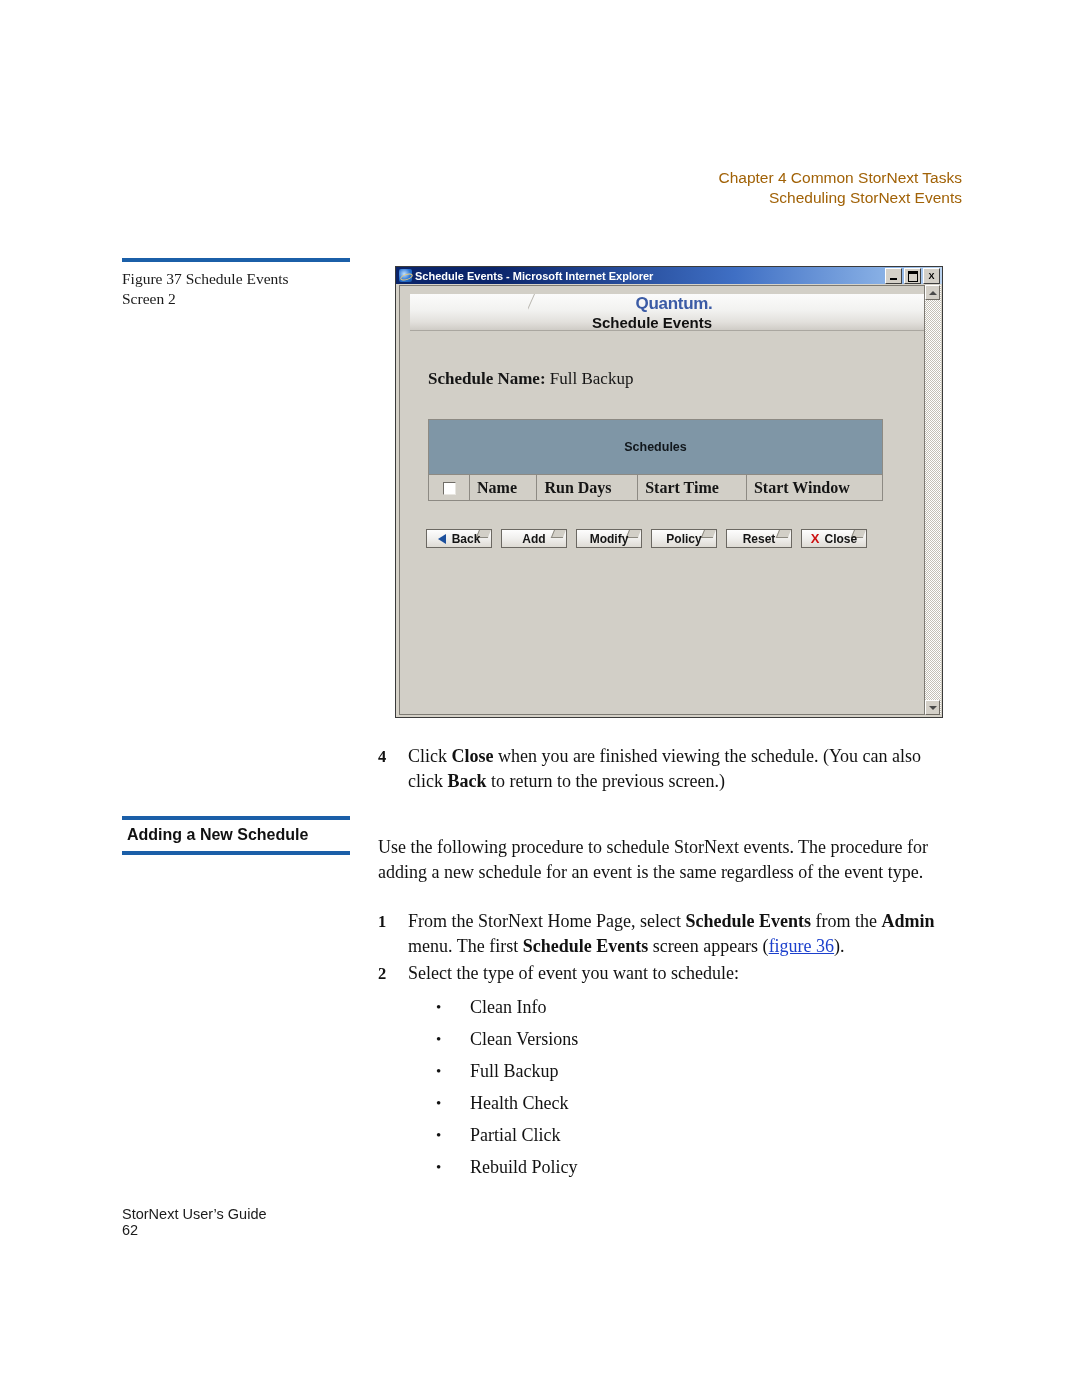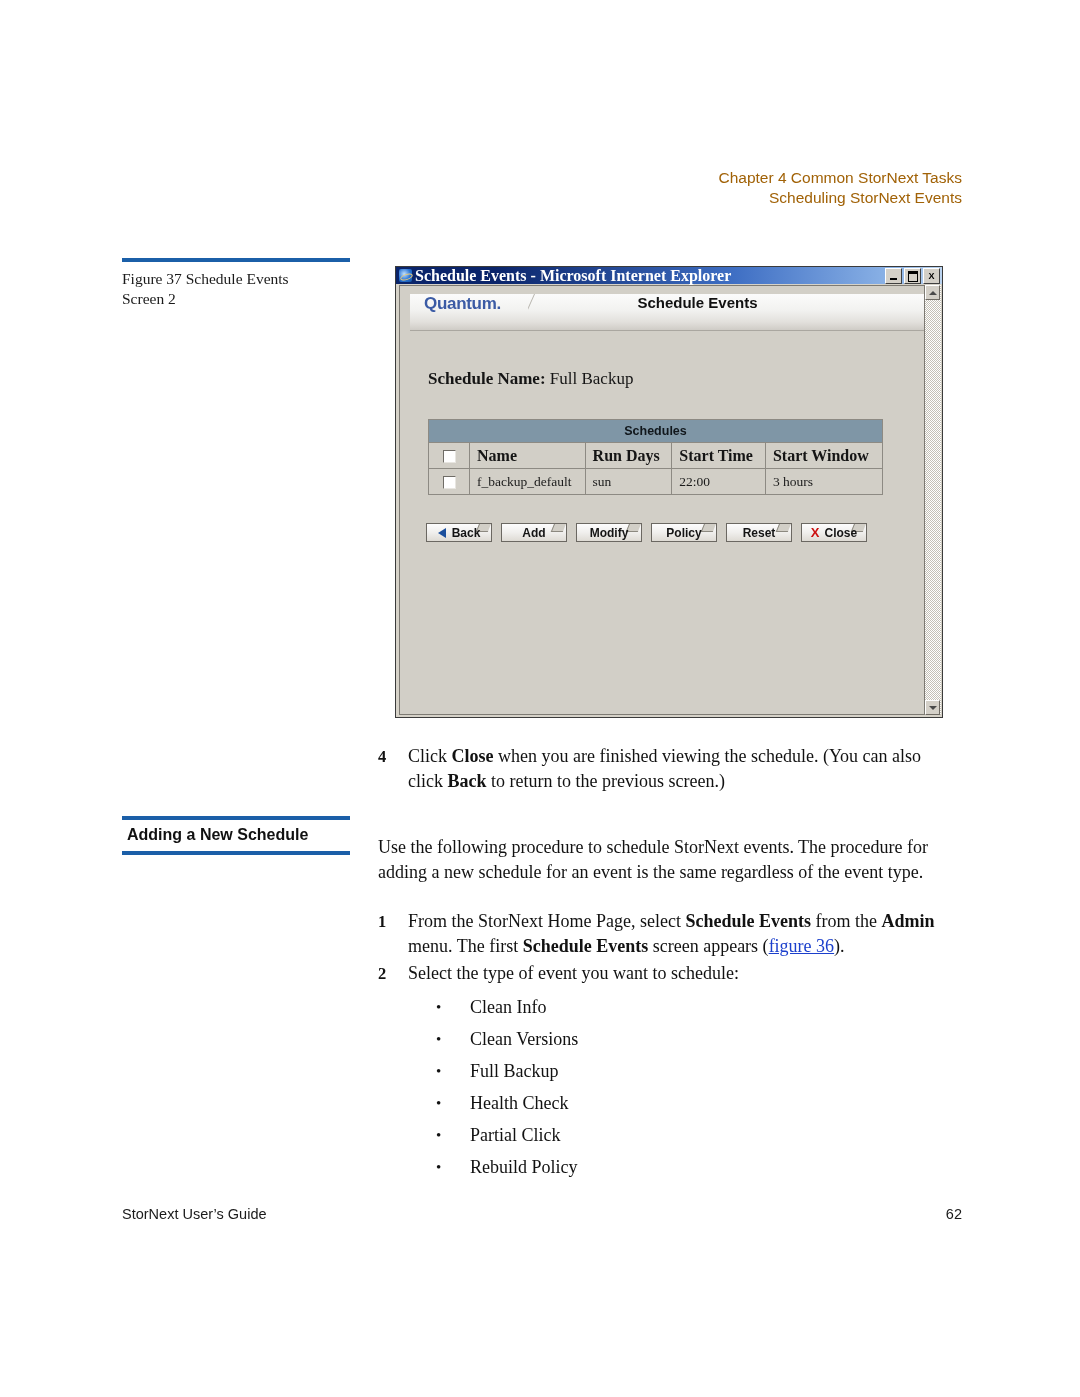--- a/index.html
+++ b/index.html
@@ -48,22 +48,22 @@
     width:13px;height:13px;margin:0 3px 0 2px;
     background:radial-gradient(circle at 40% 38%,#bfe0ff 0%,#2a74d4 55%,#12529f 100%);
     border-radius:2px; position:relative; flex:0 0 auto;
   }
   .ie-icon:after{
     content:""; position:absolute; left:1px; top:5px; width:11px; height:4px;
     border:1px solid #e8c97a; border-radius:50%;
     transform:rotate(-18deg);
   }
   .title-text{
-    color:#ffffff; font-size:16px; font-weight:bold;
-    font-family:Liberation Serif, serif;
+    color:#ffffff; font-size:11px; font-weight:bold;
+    font-family:Liberation Sans, sans-serif;
     white-space:nowrap; letter-spacing:0px;
   }
   .winbtns{ position:absolute; right:2px; top:1px; display:flex; gap:2px; }
   .winbtn{
     width:15px;height:14px;
     background:#d4d0c8;
     border-top:1px solid #ffffff; border-left:1px solid #ffffff;
     border-right:1px solid #404040; border-bottom:1px solid #404040;
     display:flex;align-items:center;justify-content:center;
     font-size:9px;font-weight:bold;color:#000;line-height:1;
@@ -99,21 +99,21 @@
     box-sizing:border-box;
   }
   .tri-up{width:0;height:0;border-left:4px solid transparent;border-right:4px solid transparent;border-bottom:4px solid #4a4a4a;}
   .tri-dn{width:0;height:0;border-left:4px solid transparent;border-right:4px solid transparent;border-top:4px solid #4a4a4a;}
 
   
   .banner{
     position:relative; margin:8px 0 0 10px; height:36px;
     background:linear-gradient(to bottom,#fbfbfb 0%,#f2f2f0 45%,#e2e0dc 78%,#cfccc6 100%);
     border-bottom:1px solid #aaa7a0;
-    display:flex; align-items:flex-start;
+    display:flex; align-items:center;flex-direction:column;
   }
   .q-logo{
     font-family:"Liberation Sans", sans-serif;
     font-size:17px; font-weight:bold; color:#3b5ba5;
     margin-left:14px; letter-spacing:-0.3px;
   }
   .q-slash{
     position:absolute; left:118px; top:0; width:34px; height:36px;
     overflow:hidden;
   }
@@ -137,21 +137,21 @@
   }
   .schedname b{font-weight:bold;}
 
   
   .tbl{
     margin:30px 0 0 28px; width:455px;
     border-collapse:collapse;
     background:#d2cfc7;
     font-family:"Liberation Serif", serif;
   }
-  .tbl td,.tbl th{ border:1px solid #8d8a83; padding:0; }
+  .tbl td,.tbl th{ border:1px solid #8d8a83; padding:16px; }
   .tbl .hdr-band{
     background:#7f96a6;
     text-align:center;
     font-family:"Liberation Sans", sans-serif;
     font-size:12.5px; font-weight:bold; color:#11171c;
     height:22px;
   }
   .tbl .colhdr{
     font-size:16px; font-weight:bold; color:#151515;
     height:25px; padding:0 7px;
@@ -234,21 +234,21 @@
     font-size:18px; line-height:32px; color:#121212;
     padding-left:58px;
   }
   .bullet .dot{ flex:0 0 34px; font-size:15px; }
 
   
   .footer{
     position:absolute; left:122px; right:118px; top:1206px;
     display:flex; justify-content:space-between;
     font-family:"Liberation Sans", sans-serif;
-    font-size:14.5px; color:#1a1a1a;
+    font-size:14.5px; color:#1a1a1a;flex-direction:column;
   }
 </style>
 </head>
 <body>
 
 <div class="page">
 
   <div class="runhead">
     <div>Chapter 4  Common StorNext Tasks</div>
     <div>Scheduling StorNext Events</div>
@@ -300,27 +300,20 @@
               <tr>
             <td class="hdr-band" colspan="5">Schedules</td>
           </tr>
           <tr>
             <td class="colhdr cb-col"><span class="chk"></span></td>
             <td class="colhdr">Name</td>
             <td class="colhdr">Run Days</td>
             <td class="colhdr">Start Time</td>
             <td class="colhdr">Start Window</td>
           </tr>
-          <tr>
-            <td class="cell cb-col"><span class="chk"></span></td>
-            <td class="cell">f_backup_default</td>
-            <td class="cell">sun</td>
-            <td class="cell">22:00</td>
-            <td class="cell">3 hours</td>
-          </tr>
         </tbody>
           </table>
 
         <div class="btnrow">
           <div class="btn">
             <span class="tri-back"></span>
             <span class="lbl">Back</span>
             <span class="notch"></span>
           </div>
           <div class="btn">

